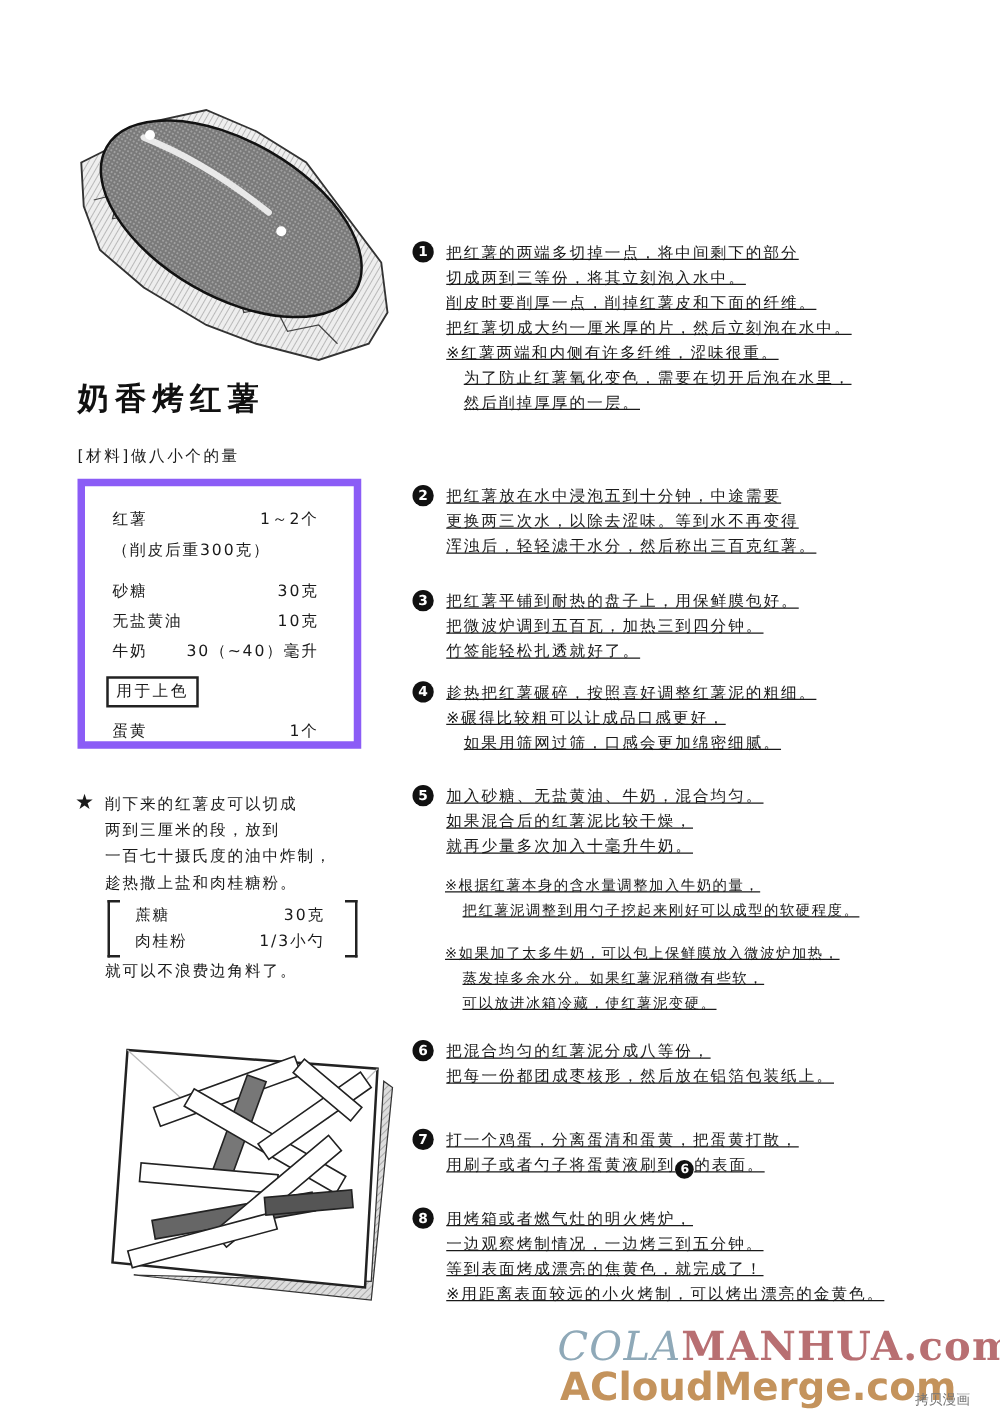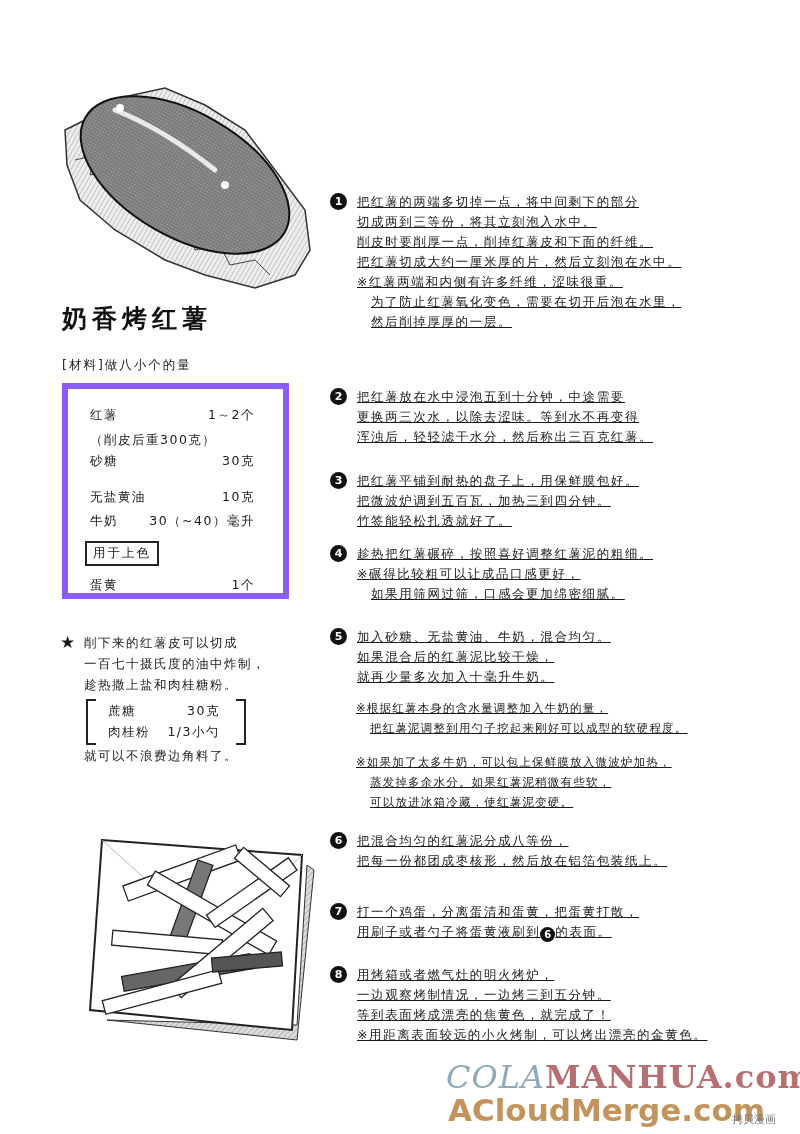--- a/index.html
+++ b/index.html
@@ -15,21 +15,21 @@
   .title { left: 62px; top: 302px; font-size: 25px; letter-spacing: 5px; font-weight: bold; color: #111; }
   .ing-head { left: 62px; top: 357px; font-size: 12.5px; letter-spacing: 2px; text-align: right; }
 
   .ing-box { left: 62px; top: 383px; width: 227px; height: 216px; border: 6px solid #8b5cf6; box-sizing: border-box; }
   .ing-row { position: absolute; left: 22px; right: 28px; font-size: 12.5px; display: flex; justify-content: space-between; letter-spacing: 1.5px; }
   .ing-tag { position: absolute; left: 17px; top: 152px; border: 2px solid #222; padding: 2px 6px; font-size: 12.5px; letter-spacing: 2px; }
 
   .tip { left: 60px; top: 632px; width: 240px; font-size: 12.5px; line-height: 21px; letter-spacing: 1.5px; }
   .tip .star { position: absolute; left: 0; top: 0; font-size: 17px; }
   .tip .lines { margin-left: 24px; }
-  .bracket { position: relative; margin-left: 26px; margin-top: 4px; width: 160px; height: 46px; }
+  .bracket { position: relative; margin-left: 26px; margin-top: 4px; width: 200px; height: 46px; }
   .bracket .bl, .bracket .br { position: absolute; top: 0; width: 8px; height: 42px; border: 2px solid #222; }
   .bracket .bl { left: 0; border-right: none; }
   .bracket .br { right: 0; border-left: none; }
   .bracket .row { position: absolute; left: 22px; right: 26px; display: flex; justify-content: space-between; font-size: 12.5px; }
 
   .plate-wrap { left: 82px; top: 825px; width: 240px; height: 225px; }
 
   .step { left: 330px; width: 460px; font-size: 12.5px; line-height: 20px; letter-spacing: 1.6px; }
   .step .num { position: absolute; left: 0; top: 1px; width: 17px; height: 17px; border-radius: 50%; background: #111; color: #fff; font-size: 11px; font-weight: bold; text-align: center; line-height: 17px; letter-spacing: 0; }
   .step .body { margin-left: 27px; text-decoration: underline; }
@@ -73,21 +73,21 @@
 
 <div class="abs ing-box">
   <div class="ing-row" style="top:18px">
     <span>红薯</span>
     <span>1～2个</span>
   </div>
   <div class="ing-row" style="top:43px">
     <span>（削皮后重300克）</span>
     <span></span>
   </div>
-  <div class="ing-row" style="top:64px">
+  <div class="ing-row" style="top:76px">
     <span>砂糖</span>
     <span>30克</span>
   </div>
   <div class="ing-row" style="top:100px">
     <span>无盐黄油</span>
     <span>10克</span>
   </div>
   <div class="ing-row" style="top:124px">
     <span>牛奶</span>
     <span>30（~40）毫升</span>
@@ -96,20 +96,21 @@
   <div class="ing-row" style="top:188px">
     <span>蛋黄</span>
     <span>1个</span>
   </div>
 </div>
 
 <div class="abs tip">
   <span class="star">★</span>
   <div class="lines">
     <div>削下来的红薯皮可以切成</div>
+    <div>两到三厘米的段，放到</div>
     <div>一百七十摄氏度的油中炸制，</div>
     <div>趁热撒上盐和肉桂糖粉。</div>
   </div>
   <div class="bracket">
     <span class="bl"></span>
     <span class="br"></span>
     <div class="row" style="top:1px">
       <span>蔗糖</span>
       <span>30克</span>
     </div>

